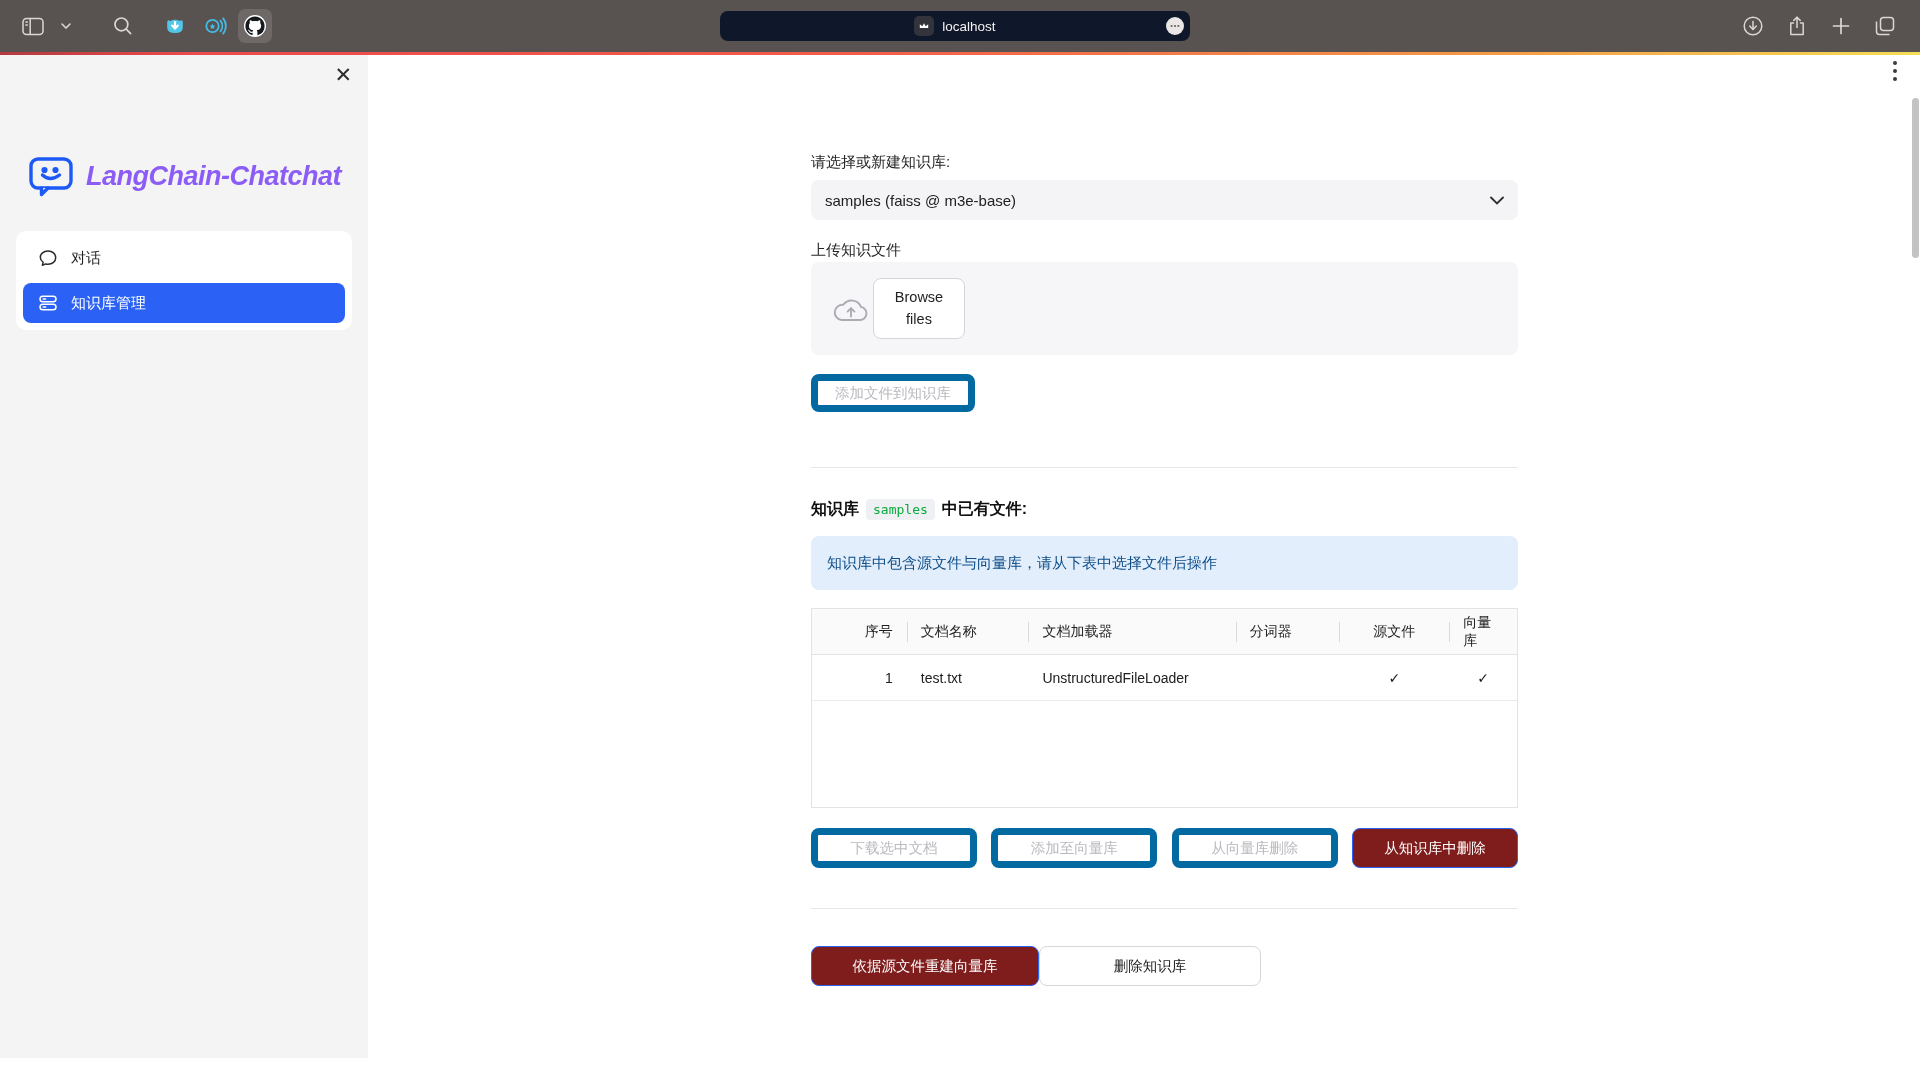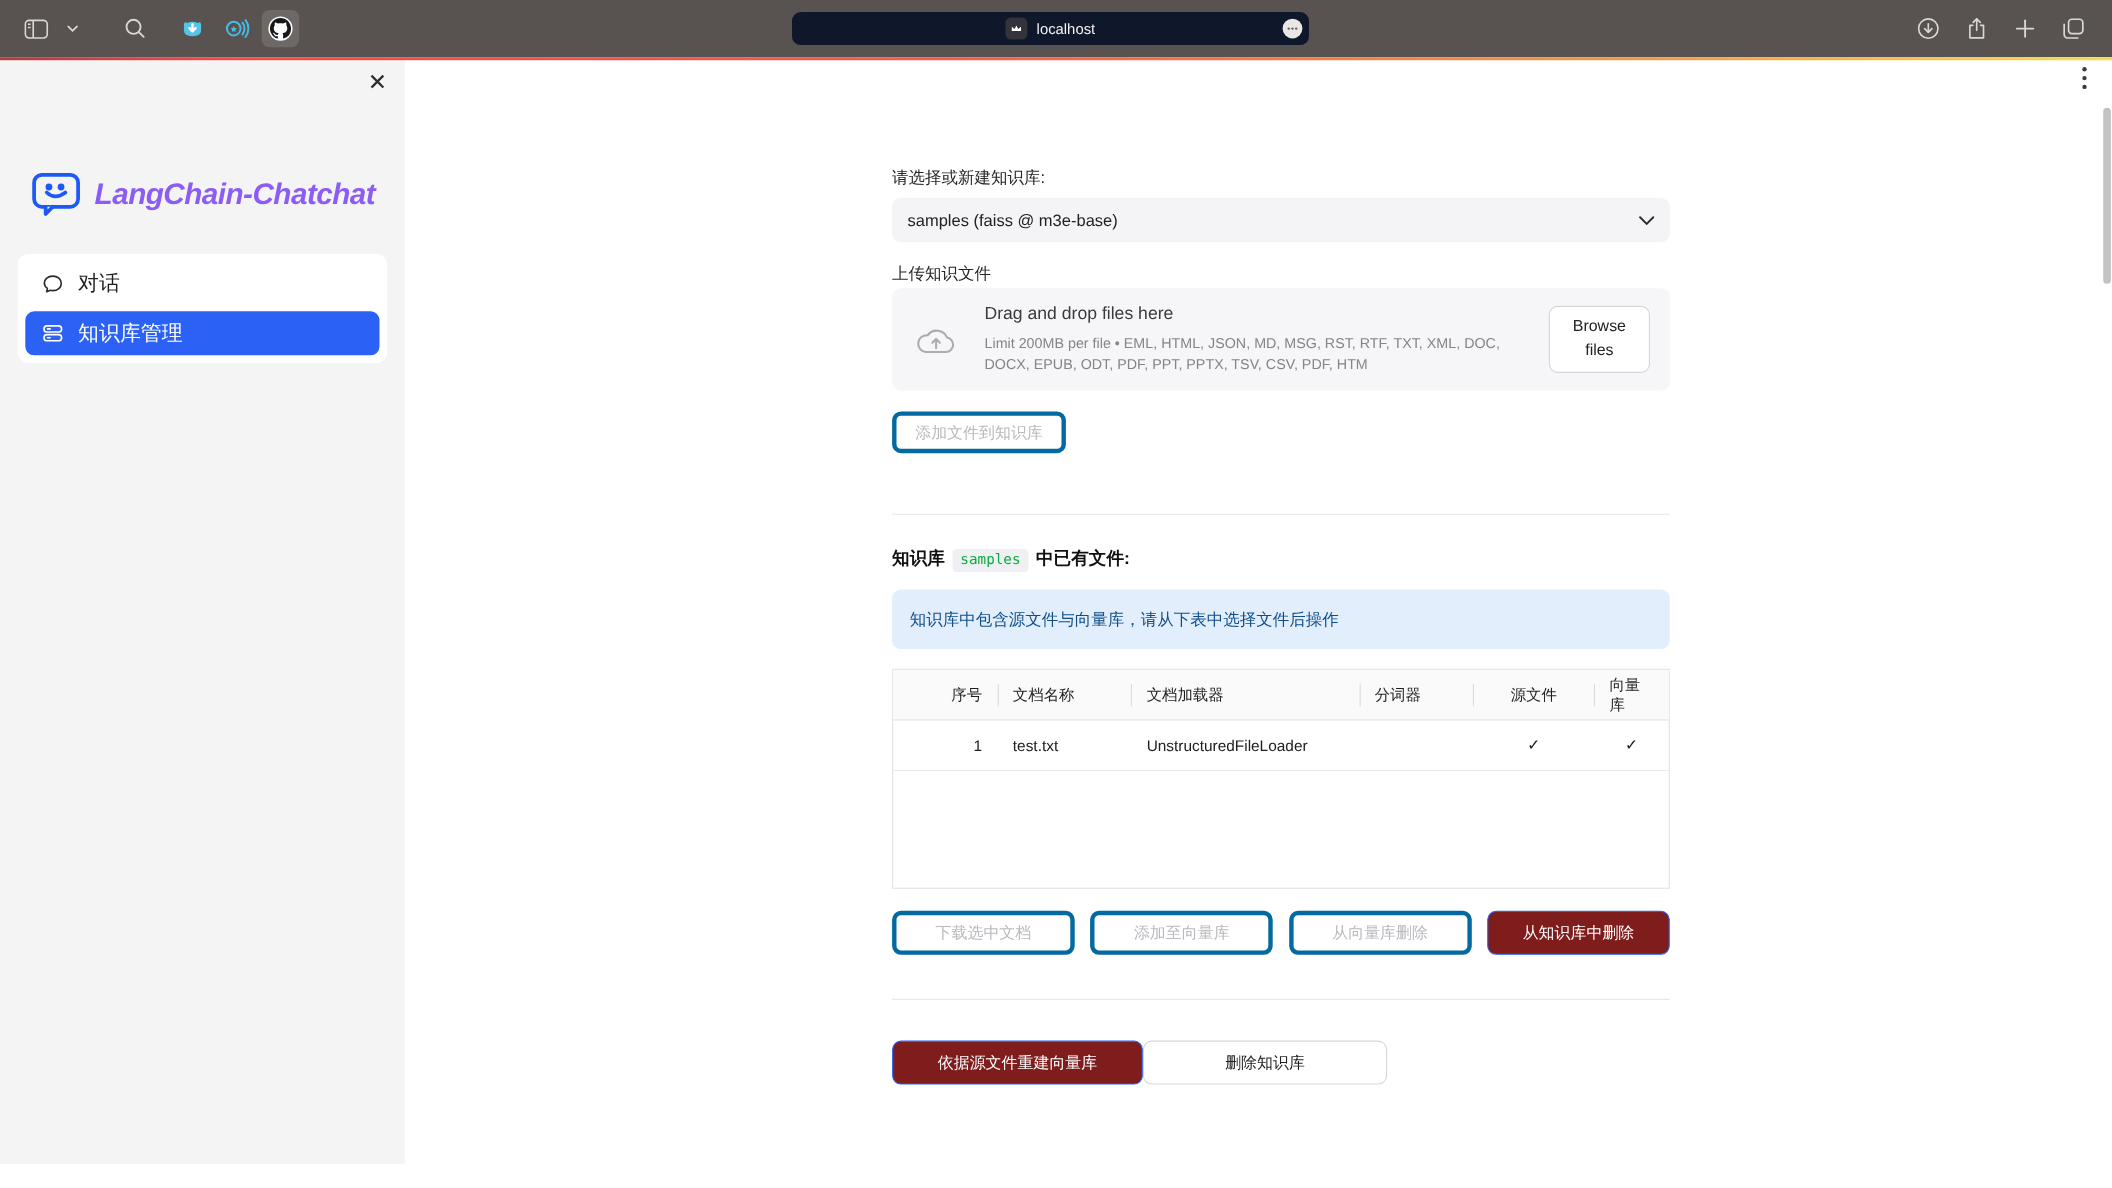--- a/index.html
+++ b/index.html
@@ -33,21 +33,21 @@
   .sidebar { position:absolute; left:0; top:55px; width:368px; height:1025px;
     background:#f4f4f4; }
   .close-x { position:absolute; top:10px; right:16px; background:none; border:none;
     font-size:21px; line-height:1; color:#2e2e2e; cursor:pointer; font-family:"DejaVu Sans",sans-serif; }
   .logo { position:absolute; left:28px; top:100px; display:flex; align-items:center; gap:12px; }
   .logo-text { color:#8b5cf6; font-size:27px; font-weight:bold; font-style:italic;
     letter-spacing:-0.5px; }
   .nav-card { position:absolute; left:16px; top:176px; width:336px; background:#fff;
     border-radius:10px; padding:7px; display:flex; flex-direction:column; gap:5px; }
   .nav-item { display:flex; align-items:center; gap:13px; height:40px; padding-left:15px;
-    border-radius:8px; font-size:19px; color:#1f1f1f; cursor:pointer; }
+    border-radius:8px; font-size:15px; color:#1f1f1f; cursor:pointer; }
   .nav-item.active { background:#2b62f5; color:#fff; }
   .sidebar-strip { position:absolute; left:0; bottom:0; width:368px; height:22px; background:#fff; }
 
   
   .main { position:absolute; left:368px; top:55px; width:1552px; height:1025px; background:#fff; }
   .kebab { position:absolute; right:22px; top:5px; background:none; border:none; cursor:pointer; }
   .scroll-thumb { position:absolute; right:1px; top:43px; width:7px; height:160px;
     border-radius:4px; background:#c3c3c3; }
 
   .content { position:absolute; left:443px; top:97px; width:707px; }
@@ -61,21 +61,21 @@
     align-items:center; padding:0 18px; margin-top:-3px; margin-bottom:19px; }
   .dz-texts { margin-left:22px; flex:1; }
   .dz-title { font-size:16px; color:#3a3a3a; margin-bottom:7px; }
   .dz-hint { font-size:13px; color:#848489; line-height:1.5; max-width:560px; }
   .browse-btn { width:92px; min-height:61px; background:#fff; border:1px solid #d5d5d9;
     border-radius:8px; font-size:14.5px; color:#222; cursor:pointer; line-height:1.45;
     font-family:inherit; padding:8px 6px; }
 
   .btn { height:38px; border-radius:8px; font-size:14.5px; font-family:inherit;
     cursor:pointer; padding:0 17px; }
-  .btn.disabled { background:#fff; border:4px solid #0369a1; color:#b9b9bf; cursor:default; }
+  .btn.disabled { background:#fff; border:7px solid #0369a1; color:#b9b9bf; cursor:default; }
   .btn.primary { background:#7f1d1d; border:1px solid #2b63f5; color:#fff; }
   .btn.secondary { background:#fff; border:1px solid #d7d7db; color:#1f1f1f; }
 
   .divider { border:none; border-top:1px solid #e6e6e8; margin-top:55px; }
   .divider2 { border:none; border-top:1px solid #e6e6e8; margin-top:40px; }
 
   .kb-heading { margin-top:30px; font-size:16px; font-weight:bold; color:#101010; line-height:22px; }
   .kb-heading code { font-family:"DejaVu Sans Mono",monospace; font-weight:normal;
     font-size:13px; color:#09ab3b; background:#eef0f4; border-radius:4px; padding:3px 7px; margin:0 7px; }
 
@@ -293,24 +293,20 @@
 
     <div class="field-label" style="margin-bottom:5px">上传知识文件</div>
     <div class="dropzone">
       <span>
         <svg width="44" height="32" viewBox="0 0 44 32" fill="none" stroke="#ababb2" stroke-width="1.9" stroke-linecap="round" stroke-linejoin="round">
           <path d="M12.5 27 h18.5 a6.6 6.6 0 0 0 1-13.1 A10.2 10.2 0 0 0 14.3 11.8 7.6 7.6 0 0 0 12.5 27 Z"></path>
           <line x1="22" y1="23.5" x2="22" y2="15.5"></line>
           <polyline points="18.6,18.6 22,15.2 25.4,18.6"></polyline>
         </svg>
       </span>
-      <div class="dz-texts">
-        <div class="dz-title">Drag and drop files here</div>
-        <div class="dz-hint">Limit 200MB per file • EML, HTML, JSON, MD, MSG, RST, RTF, TXT, XML, DOC, DOCX, EPUB, ODT, PDF, PPT, PPTX, TSV, CSV, PDF, HTM</div>
-      </div>
       <button class="browse-btn">Browse files</button>
     </div>
 
     <button class="btn disabled">添加文件到知识库</button>
 
     <hr class="divider">
 
     <div class="kb-heading">
       <span>知识库</span><code>samples</code><span>中已有文件:</span>
     </div>

